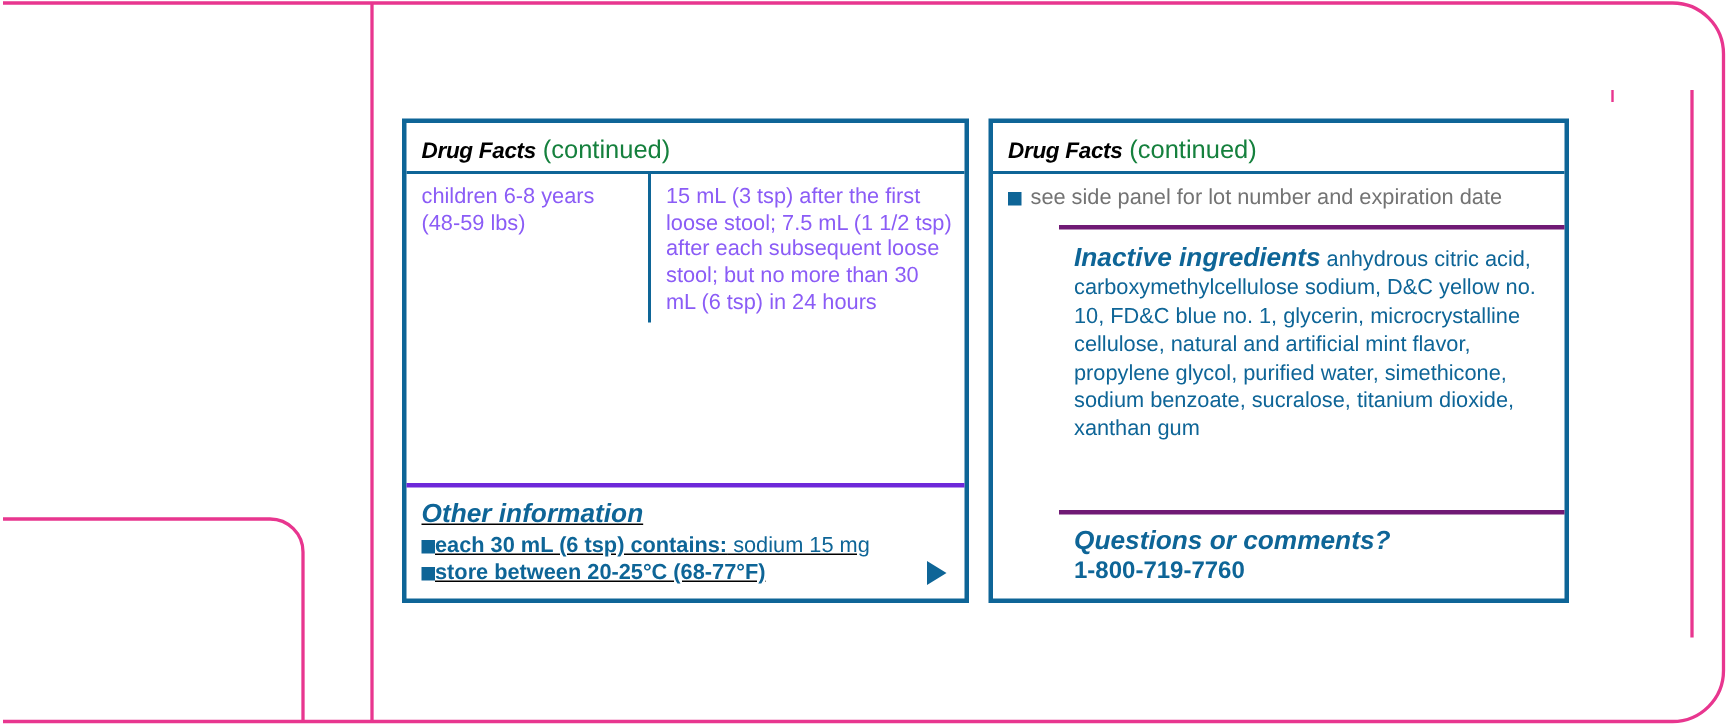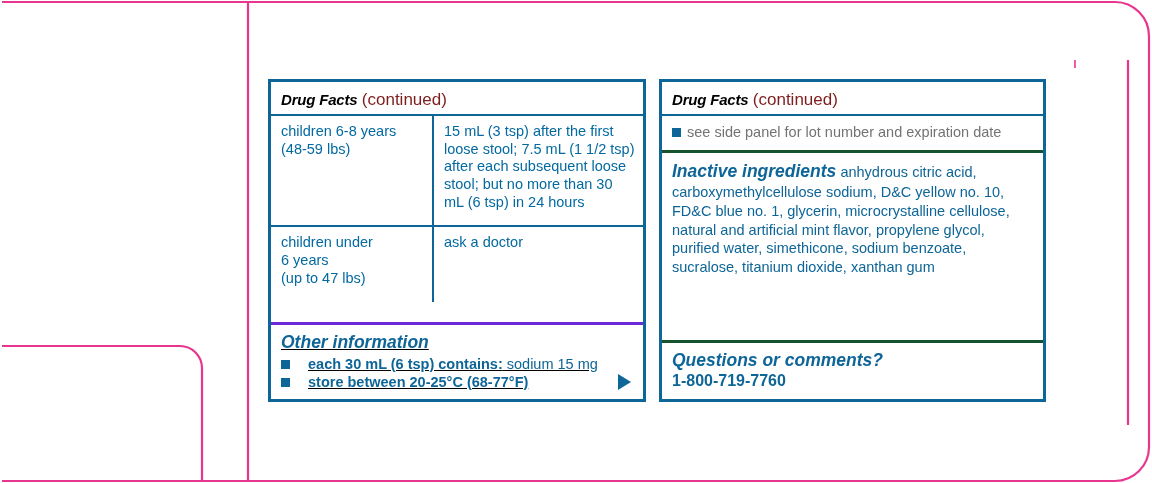--- a/index.html
+++ b/index.html
@@ -56,34 +56,34 @@
   .title-row .t-main {
     font-style: italic;
     font-weight: bold;
     font-size: 15px;
     color: #000000;
     letter-spacing: -0.2px;
     text-align: center;
   }
   .title-row .t-cont {
     font-size: 17px;
-    color: #7f1d1d;
+    color: #15803d;
   }
 
   
   .dose-table {
     border-collapse: collapse;
     width: 100%;
   }
   .dose-table td {
     vertical-align: top;
-    padding: 7px 8px 14px 10px;
+    padding: 7px 8px 4px 10px;
     font-size: 14.5px;
     line-height: 1.22;
-    color: #0369a1;
+    color: #8b5cf6;
   }
   .dose-table td.c1 {
     width: 143px;
     border-right: 2px solid #0e6597;
   }
   .dose-table tr.row-sep td {
     border-top: 2px solid #0e6597;
   }
 
   .other-info {
@@ -99,21 +99,21 @@
     font-size: 17.5px;
     color: #0e6597;
     margin-bottom: 2px;
   }
   .bullet-line {
     font-size: 14.5px;
     color: #0e6597;
     line-height: 1.25;
     display: flex;
     align-items: flex-start;
-    gap: 18px;
+    gap: 0;
   }
   .sq {
     display: inline-block;
     width: 9px;
     height: 9px;
     background: #0e6597;
     margin-top: 5px;
     flex: 0 0 auto;
   }
   .bold-seg {
@@ -128,21 +128,22 @@
     border-left: 13px solid #0e6597;
     border-top: 8px solid transparent;
     border-bottom: 8px solid transparent;
   }
 
   
   .rblock {
     padding: 7px 10px 9px 10px;
   }
   .rblock.bordered-top {
-    border-top: 3px solid #14532d;
+    border-top: 3px solid #701a75;
+    margin-left: 44px;
   }
   .rblock .r-bullet {
     font-size: 14.5px;
     color: #737373;
     line-height: 1.25;
     display: flex;
     gap: 6px;
     align-items: flex-start;
   }
   .ing-text {
@@ -189,26 +190,20 @@
       <span class="t-cont">(continued)</span>
     </div>
 
     <table class="dose-table">
       <tbody>
           <tr>
         <td class="c1" style="white-space:pre-line">children 6-8 years
 (48-59 lbs)</td>
         <td class="c2">15 mL (3 tsp) after the first loose stool; 7.5 mL (1 1/2 tsp) after each subsequent loose stool; but no more than 30 mL (6 tsp) in 24 hours</td>
       </tr>
-      <tr class="row-sep">
-        <td class="c1" style="white-space:pre-line">children under
-6 years
-(up to 47 lbs)</td>
-        <td class="c2">ask a doctor</td>
-      </tr>
     </tbody>
       </table>
 
     <div class="other-info">
       <div class="oi-head">Other information</div>
 
       <div class="bullet-line">
         <span class="sq"></span>
         <span>
           <span class="bold-seg">each 30 mL (6 tsp) contains:</span><span> sodium 15 mg</span>

